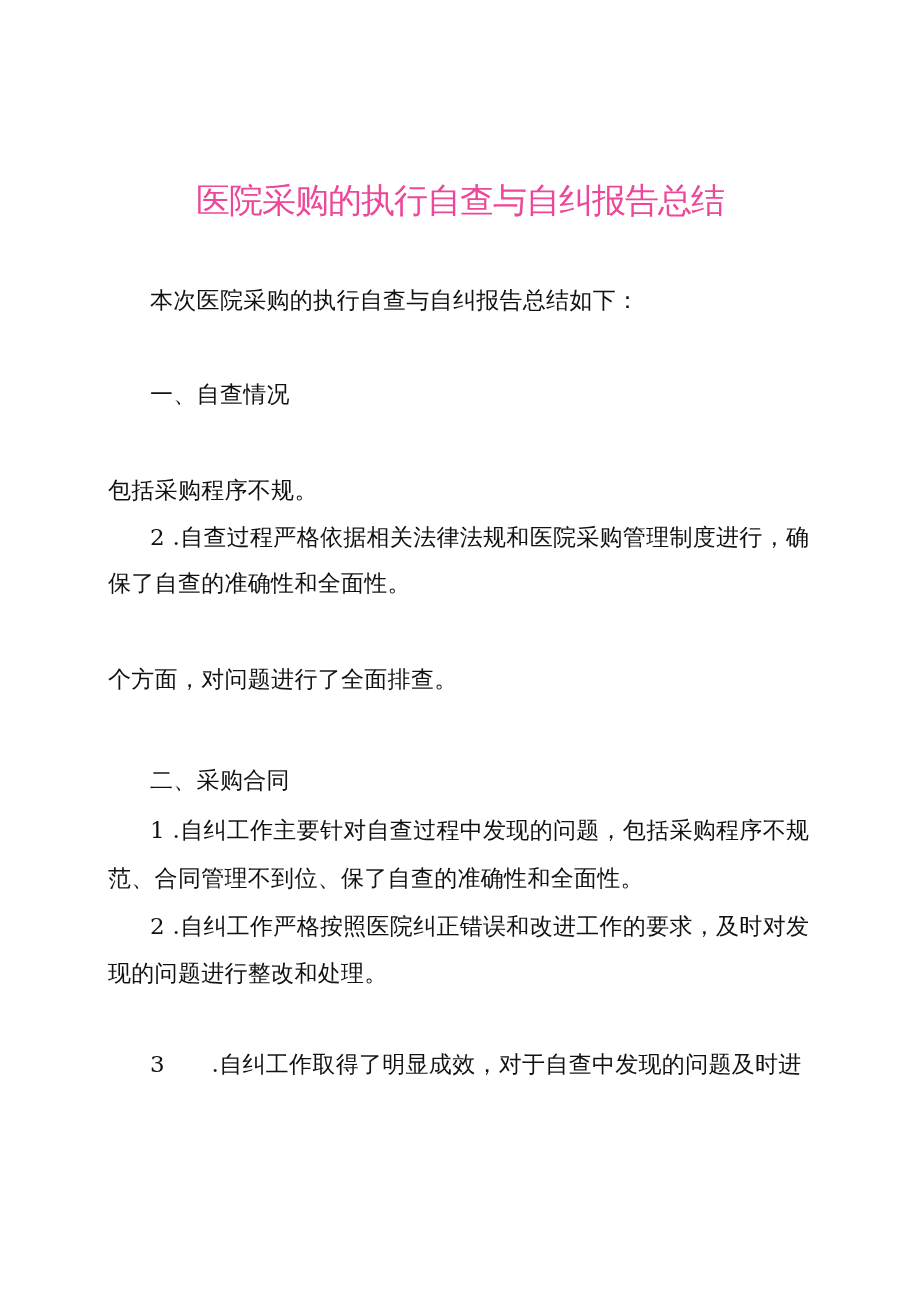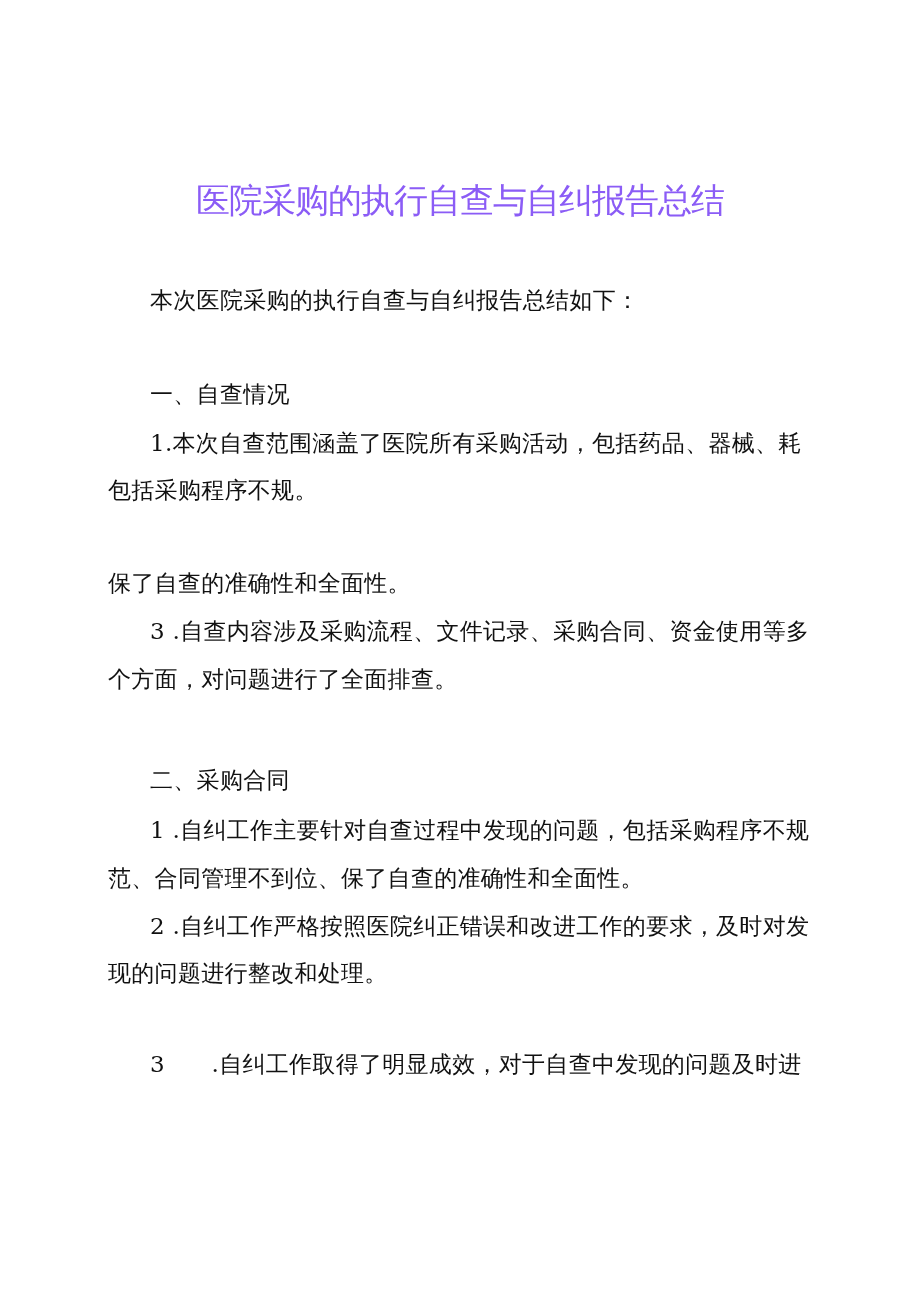--- a/index.html
+++ b/index.html
@@ -1,44 +1,43 @@
 <!DOCTYPE html>
 <html><head>
 <meta charset="utf-8">
 <style>
   html, body { margin: 0; padding: 0; background: #ffffff; }
   body { width: 920px; height: 1301px; position: relative; overflow: hidden; color: #111; }
   .page { position: absolute; left: 0; top: 0; width: 920px; height: 1301px; background: #fff; }
   .title {
     position: absolute; left: 0; top: 178px; width: 920px; text-align: center;
-    font-family: "DejaVu Sans", sans-serif; font-size: 34px; letter-spacing: -1px; color: #8b5cf6;
+    font-family: "DejaVu Sans", sans-serif; font-size: 34px; letter-spacing: -1px; color: #ec4899;
   }
   .line {
     position: absolute; font-family: "DejaVu Serif", serif; font-size: 23px; color: #111;
     white-space: nowrap; letter-spacing: 0.3px; text-align: center;
   }
   .ind { left: 150px; }
   .full { left: 108px; }
 </style>
 </head>
 <body>
 
 <div class="page">
   <div class="title">医院采购的执行自查与自纠报告总结</div>
 
   <div class="line ind" style="top:285px">本次医院采购的执行自查与自纠报告总结如下：</div>
 
   <div class="line ind" style="top:379px">一、自查情况</div>
 
-  <div class="line ind" style="top:428px">1.本次自查范围涵盖了医院所有采购活动，包括药品、器械、耗</div>
   <div class="line full" style="top:475px">包括采购程序不规。</div>
 
+  <div class="line ind" style="top:522px">2 .自查过程严格依据相关法律法规和医院采购管理制度进行，确</div>
   <div class="line full" style="top:568px">保了自查的准确性和全面性。</div>
 
-  <div class="line ind" style="top:616px">3 .自查内容涉及采购流程、文件记录、采购合同、资金使用等多</div>
   <div class="line full" style="top:664px">个方面，对问题进行了全面排查。</div>
 
   <div class="line ind" style="top:765px">二、采购合同</div>
 
   <div class="line ind" style="top:815px">1 .自纠工作主要针对自查过程中发现的问题，包括采购程序不规</div>
   <div class="line full" style="top:863px">范、合同管理不到位、保了自查的准确性和全面性。</div>
 
   <div class="line ind" style="top:911px">2 .自纠工作严格按照医院纠正错误和改进工作的要求，及时对发</div>
   <div class="line full" style="top:958px">现的问题进行整改和处理。</div>
 

